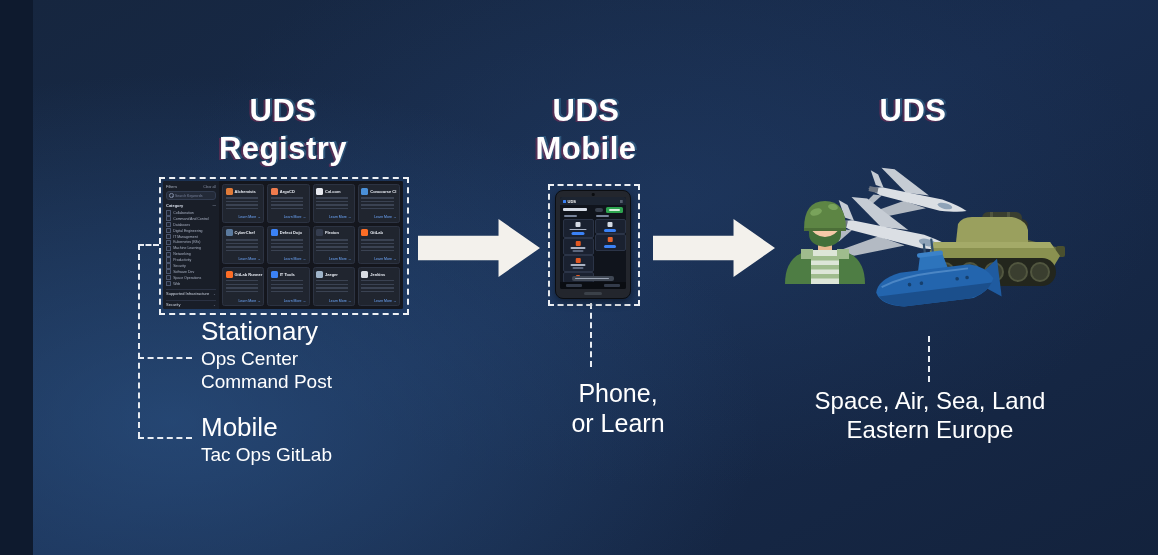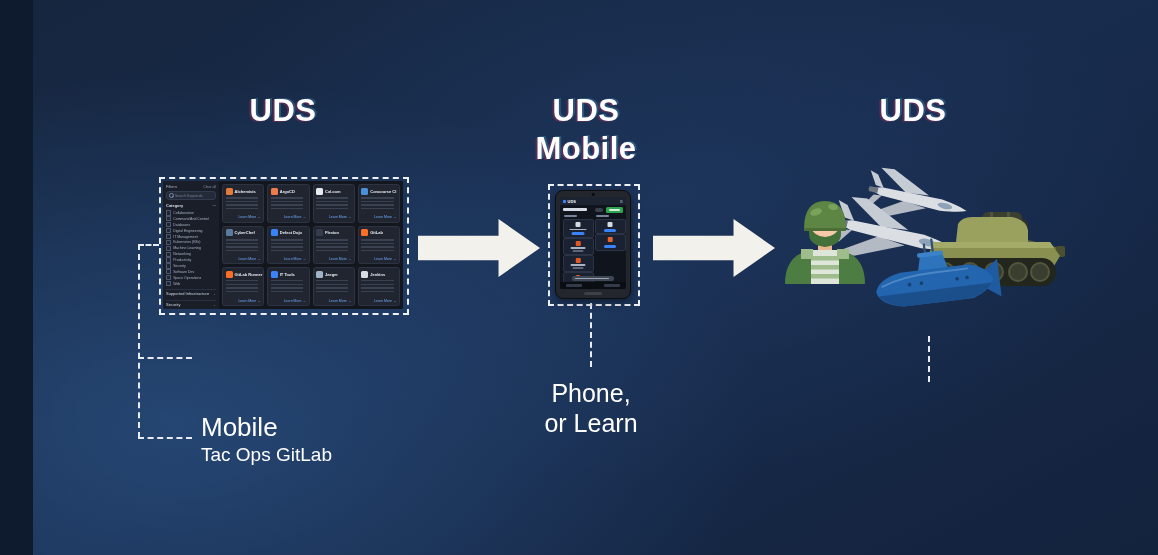--- a/index.html
+++ b/index.html
@@ -66,20 +66,21 @@
 
   .sk{position:absolute;background:#77839a;border-radius:1px;height:2px;}
 </style>
 </head>
 <body>
 
 <div class="canvas">
 
   <div class="title" style="left:120px;top:92px;width:260px;">
     <div>UDS</div>
+    <div>Registry</div>
   </div>
   <div class="title" style="left:463px;top:92px;width:180px;">
     <div>UDS</div>
     <div>Mobile</div>
   </div>
   <div class="title" style="left:730px;top:92px;width:300px;">
     <div>UDS</div>
   </div>
 
   <div class="arrow" style="left:385px;top:219px;width:122px;height:58px;"></div>
@@ -89,29 +90,36 @@
   <div class="dash-h" style="left:105px;top:244px;width:21px;"></div>
   <div class="dash-v" style="left:105px;top:244px;height:194px;"></div>
   <div class="dash-h" style="left:105px;top:357px;width:54px;"></div>
   <div class="dash-h" style="left:105px;top:437px;width:54px;"></div>
 
   <div class="dash-frame" style="left:515px;top:184px;width:88px;height:118px;"></div>
   <div class="dash-v" style="left:557px;top:303px;height:64px;"></div>
 
   <div class="dash-v" style="left:895px;top:336px;height:46px;"></div>
 
+  <div style="position:absolute;left:168px;top:316px;">
+    <div class="cap-lg">Stationary</div>
+    <div class="cap-md">Ops Center</div>
+    <div class="cap-md">Command Post</div>
+  </div>
   <div style="position:absolute;left:168px;top:412px;">
     <div class="cap-lg">Mobile</div>
     <div class="cap-md">Tac Ops GitLab</div>
   </div>
-  <div class="cap-center" style="left:463px;top:378px;width:190px;font-size:25px;line-height:30px;">
+  <div class="cap-center" style="left:490px;top:378px;width:190px;font-size:25px;line-height:30px;">
     <div>Phone,</div>
     <div>or Learn</div>
   </div>
   <div class="cap-center" style="left:747px;top:386px;width:300px;font-size:24px;line-height:29px;">
+    <div>Space, Air, Sea, Land</div>
+    <div>Eastern Europe</div>
   </div>
 
   <div class="reg-shot">
     <div class="reg-side">
       <div class="s-top">
         <span class="s-filters">Filters</span>
         <span class="s-clear">Clear all</span>
       </div>
       <div class="s-search">
         <span class="s-glass"></span>

